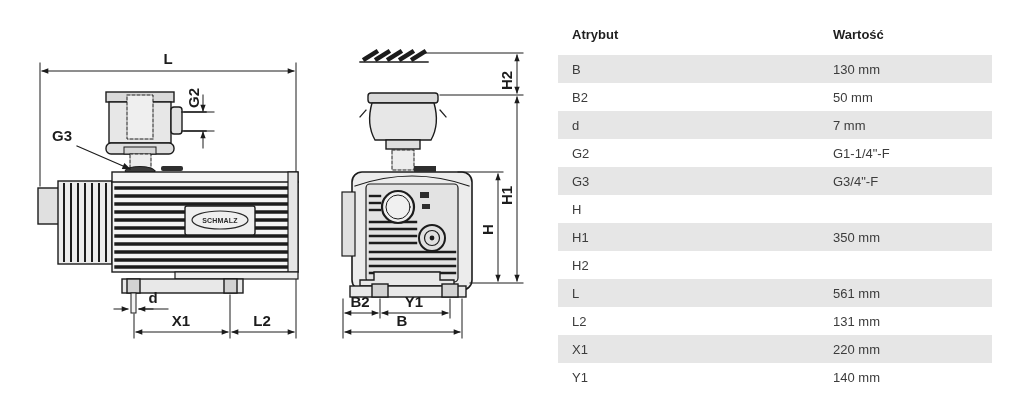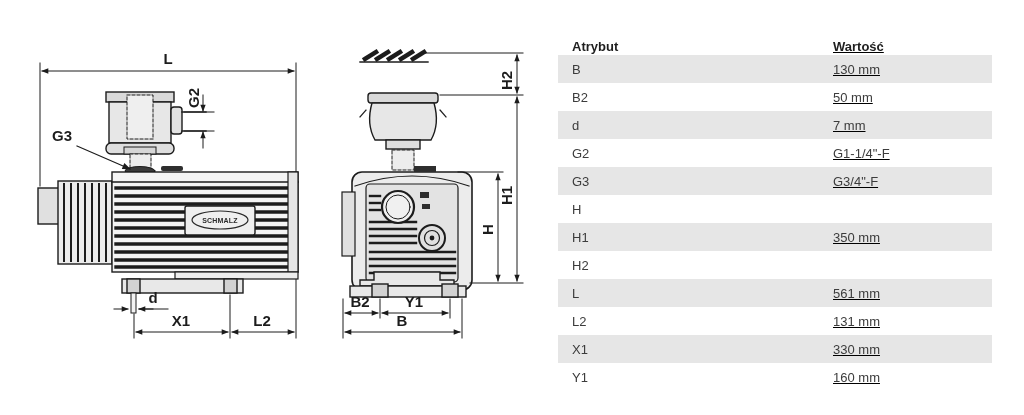--- a/index.html
+++ b/index.html
@@ -7,23 +7,23 @@
     font-family: "Liberation Sans", sans-serif; }
   .stage { position: relative; width: 1024px; height: 415px; background: #fff; }
 
   
   .drawing { position: absolute; left: 0; top: 0; width: 545px; height: 415px; }
   svg text.dim { font-family: "Liberation Sans", sans-serif; font-size: 15px; font-weight: 600; fill: #1c1c1c; }
   svg text.logo { font-family: "Liberation Sans", sans-serif; font-size: 7px; font-weight: 700; fill: #2a2a2a; letter-spacing: .2px; }
 
   
   .attr-table { position: absolute; left: 558px; top: 25px; width: 434px; }
-  .attr-head { display: flex; height: 30px; align-items: flex-end; }
+  .attr-head { display: flex; height: 30px; align-items: flex-start; }
   .attr-head .c1, .attr-row .c1 { width: 261px; padding-left: 14px; }
-  .attr-head .c2, .attr-row .c2 { flex: 1; padding-left: 14px; text-decoration: underline; }
+  .attr-head .c2, .attr-row .c2 { flex: 1; padding-left: 14px; }
   .attr-head span { font-size: 13px; font-weight: 700; color: #1f1f1f; }
   .attr-rows .attr-row { display: flex; height: 28px; align-items: center; }
   .attr-rows .attr-row:nth-child(odd) { background: #e6e6e6; }
   .attr-row span { font-size: 13px; color: #3c3c3c; }
 </style>
 </head>
 <body>
 
 <div class="stage">
 
@@ -271,21 +271,21 @@
       <div class="attr-row">
         <div class="c1"><span>L</span></div>
         <div class="c2"><span>561 mm</span></div>
       </div>
       <div class="attr-row">
         <div class="c1"><span>L2</span></div>
         <div class="c2"><span>131 mm</span></div>
       </div>
       <div class="attr-row">
         <div class="c1"><span>X1</span></div>
-        <div class="c2"><span>330 mm</span></div>
+        <div class="c2"><span>220 mm</span></div>
       </div>
       <div class="attr-row">
         <div class="c1"><span>Y1</span></div>
-        <div class="c2"><span>160 mm</span></div>
+        <div class="c2"><span>140 mm</span></div>
       </div>
     </div>
   </div>
 </div>
 
 </body></html>

